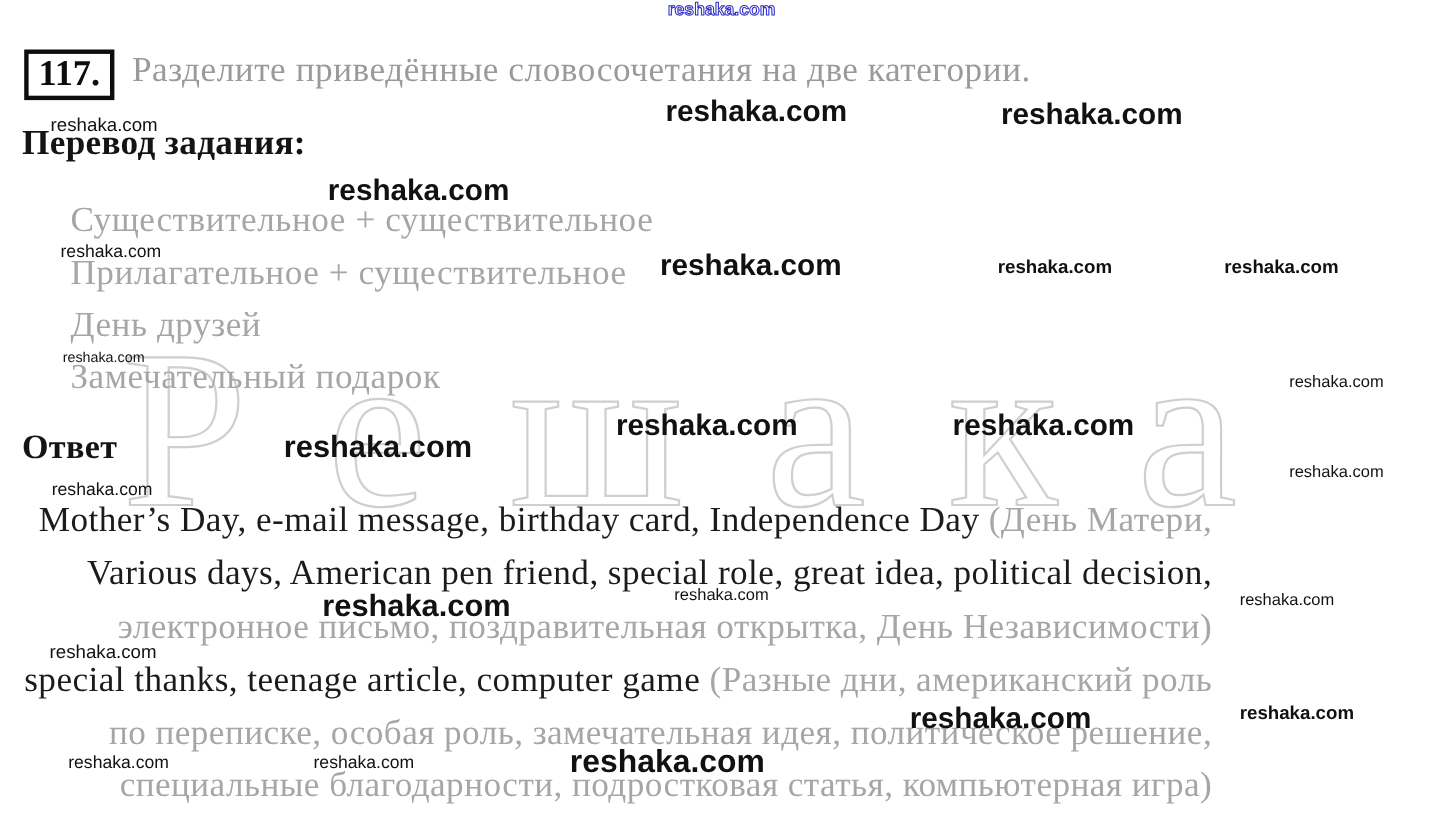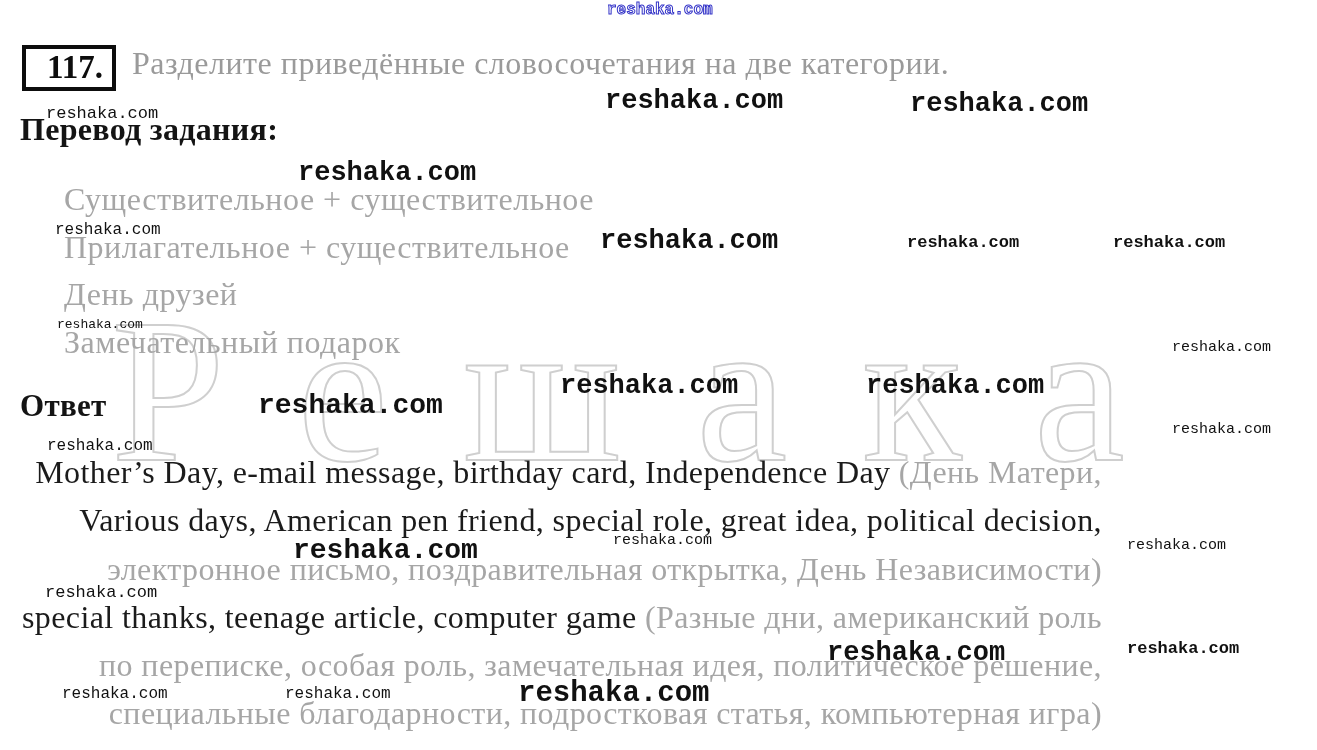--- a/index.html
+++ b/index.html
@@ -19,42 +19,42 @@
   .giant-outline{
     position:absolute;left:111px;top:288px;z-index:0;
     font-size:205px;line-height:1;letter-spacing:75px;white-space:nowrap;
     color:transparent;-webkit-text-stroke:2px var(--outline-gray);opacity:.5;
     font-family:"Liberation Serif", serif;
     text-align:center;
   }
 
   .task-row{position:absolute;left:22px;top:45px;z-index:1;white-space:nowrap;}
   .task-num{
-    display:inline-block;border:4px solid #0d0d0d;padding:0 9px 2px 21px;
+    display:inline-block;border:4px solid #0d0d0d;padding:0 9px 2px 9px;
     font-weight:700;font-size:33px;line-height:1.1;color:#0d0d0d;vertical-align:top;
   }
   .task-prompt{font-size:32px;color:var(--prompt-gray);margin-left:12px;letter-spacing:.5px;}
 
   .heading{
     position:absolute;left:20px;margin:0;z-index:1;
     font-size:32px;font-weight:700;color:#141414;letter-spacing:.3px;text-align:right;
   }
   .tr-heading{top:111px;}
   .ans-heading{top:388px;font-size:31px;}
 
   .translation{position:absolute;left:22px;top:176px;z-index:1;margin-left:42px;}
   .tr-line{font-size:32px;line-height:47.5px;color:var(--text-gray);letter-spacing:.5px;white-space:nowrap;}
 
   .answer{position:absolute;left:22px;top:448px;z-index:1;text-align:right;}
   .ans-line{font-size:32px;line-height:48.3px;color:var(--text-black);letter-spacing:.4px;white-space:nowrap;}
   .ans-line .gray{color:var(--text-gray);}
 
   .wm-layer{position:absolute;inset:0;z-index:2;pointer-events:none;}
   .wm{
-    position:absolute;font-family:Liberation Mono, monospace;
+    position:absolute;font-family:Liberation Sans, sans-serif;
     color:var(--watermark-black);line-height:1;white-space:nowrap;
   }
   .wm-regular{font-weight:400;}
   .wm-semibold{font-weight:700;}
   .wm-bold{font-weight:700;}
   .wm-blue{font-weight:700;color:transparent;-webkit-text-stroke:1px var(--watermark-blue);}
 </style>
 </head>
 <body>
 

